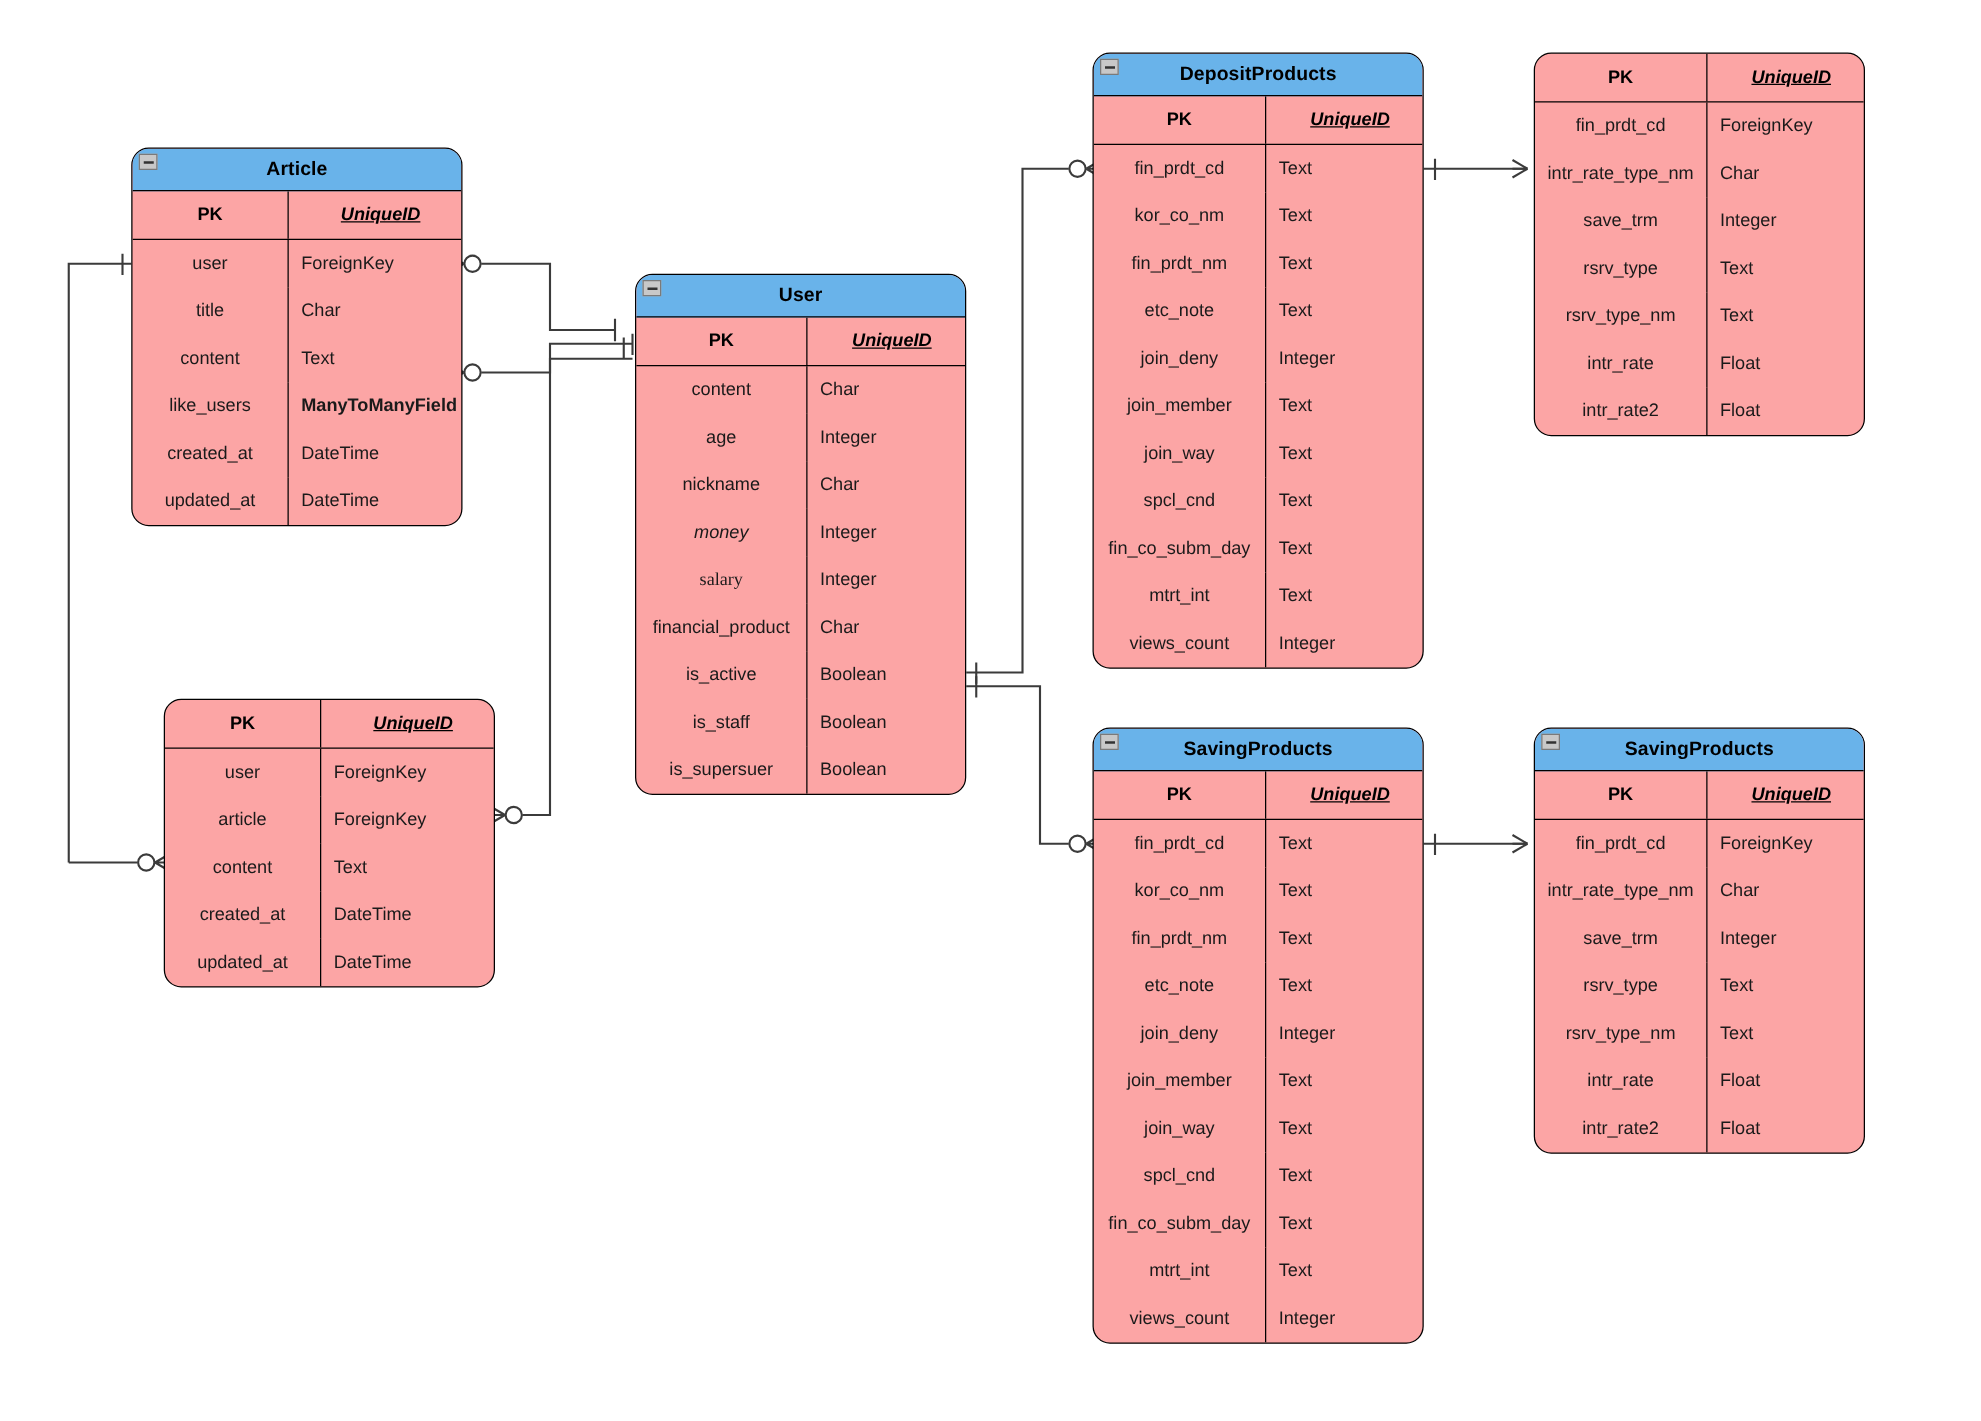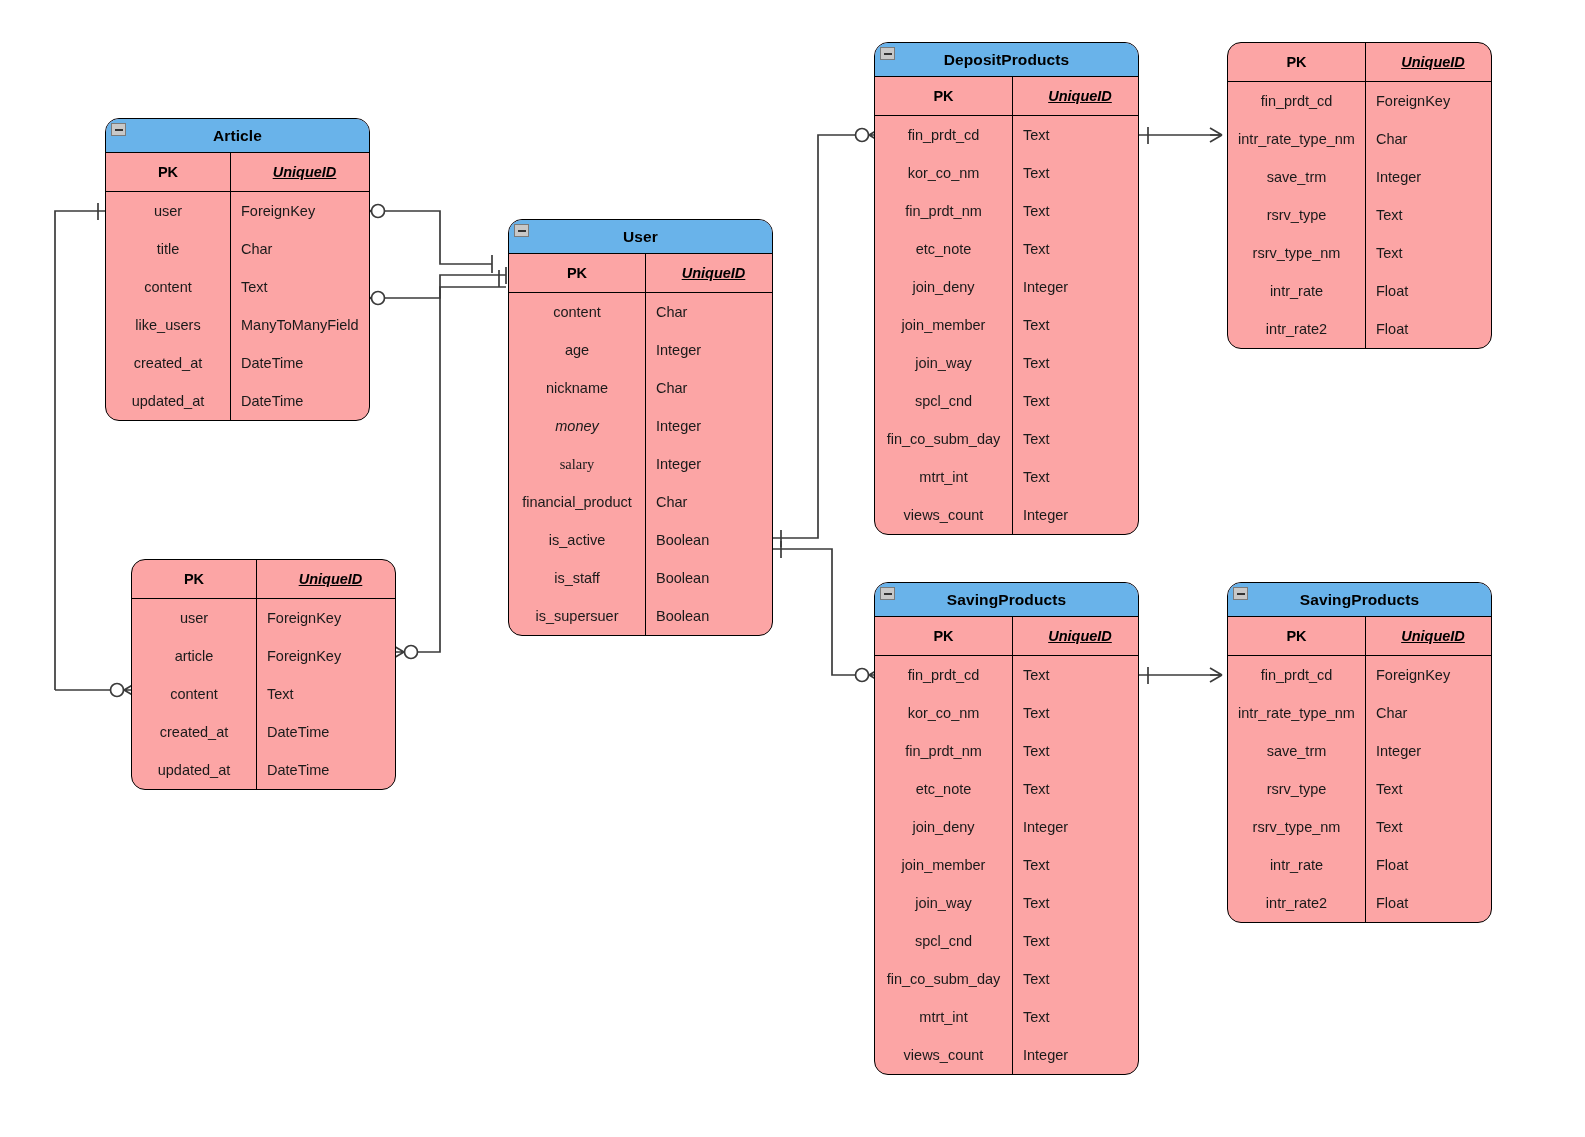--- a/index.html
+++ b/index.html
@@ -206,21 +206,21 @@
         <div class="field-row">
           <div class="fcell left" style="width: 125px;">title</div>
           <div class="fcell right" style="width: 137px;">Char</div>
         </div>
         <div class="field-row">
           <div class="fcell left" style="width: 125px;">content</div>
           <div class="fcell right" style="width: 137px;">Text</div>
         </div>
         <div class="field-row">
           <div class="fcell left" style="width: 125px;">like_users</div>
-          <div class="fcell right" style="width: 137px;">ManyToManyField</div>
+          <div class="fcell right" style="width: 137px; font-weight: bold;">ManyToManyField</div>
         </div>
         <div class="field-row">
           <div class="fcell left" style="width: 125px;">created_at</div>
           <div class="fcell right" style="width: 137px;">DateTime</div>
         </div>
         <div class="field-row">
           <div class="fcell left" style="width: 125px;">updated_at</div>
           <div class="fcell right" style="width: 137px;">DateTime</div>
         </div>
       </div>

